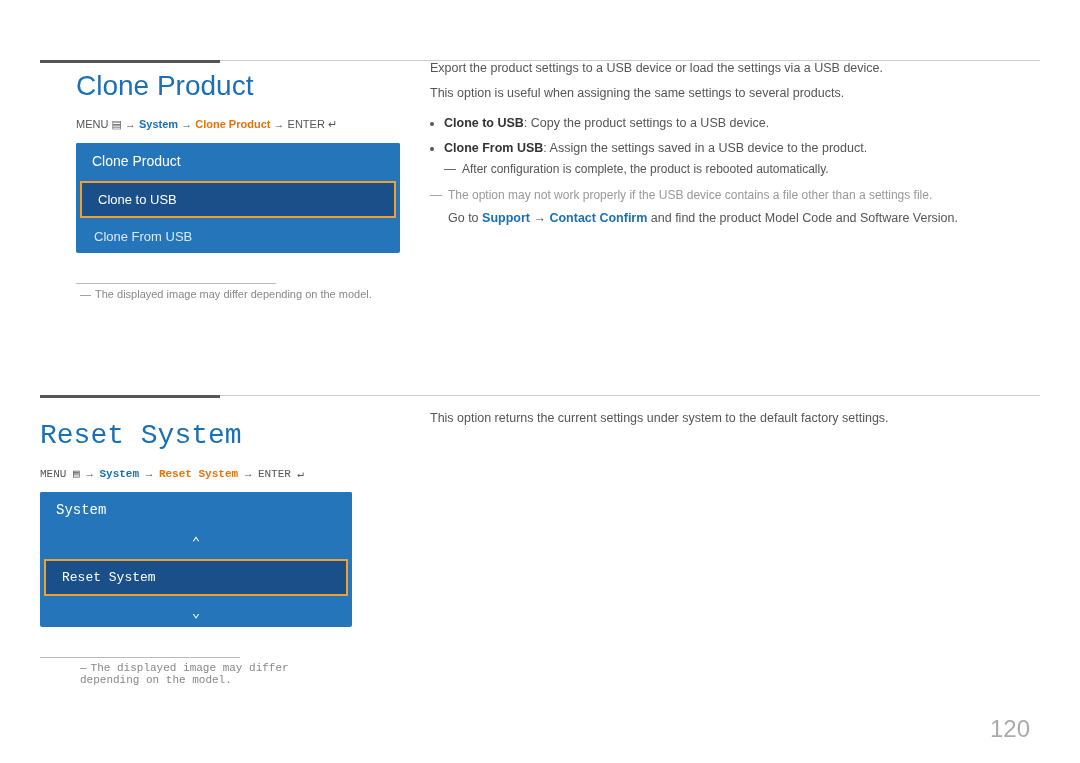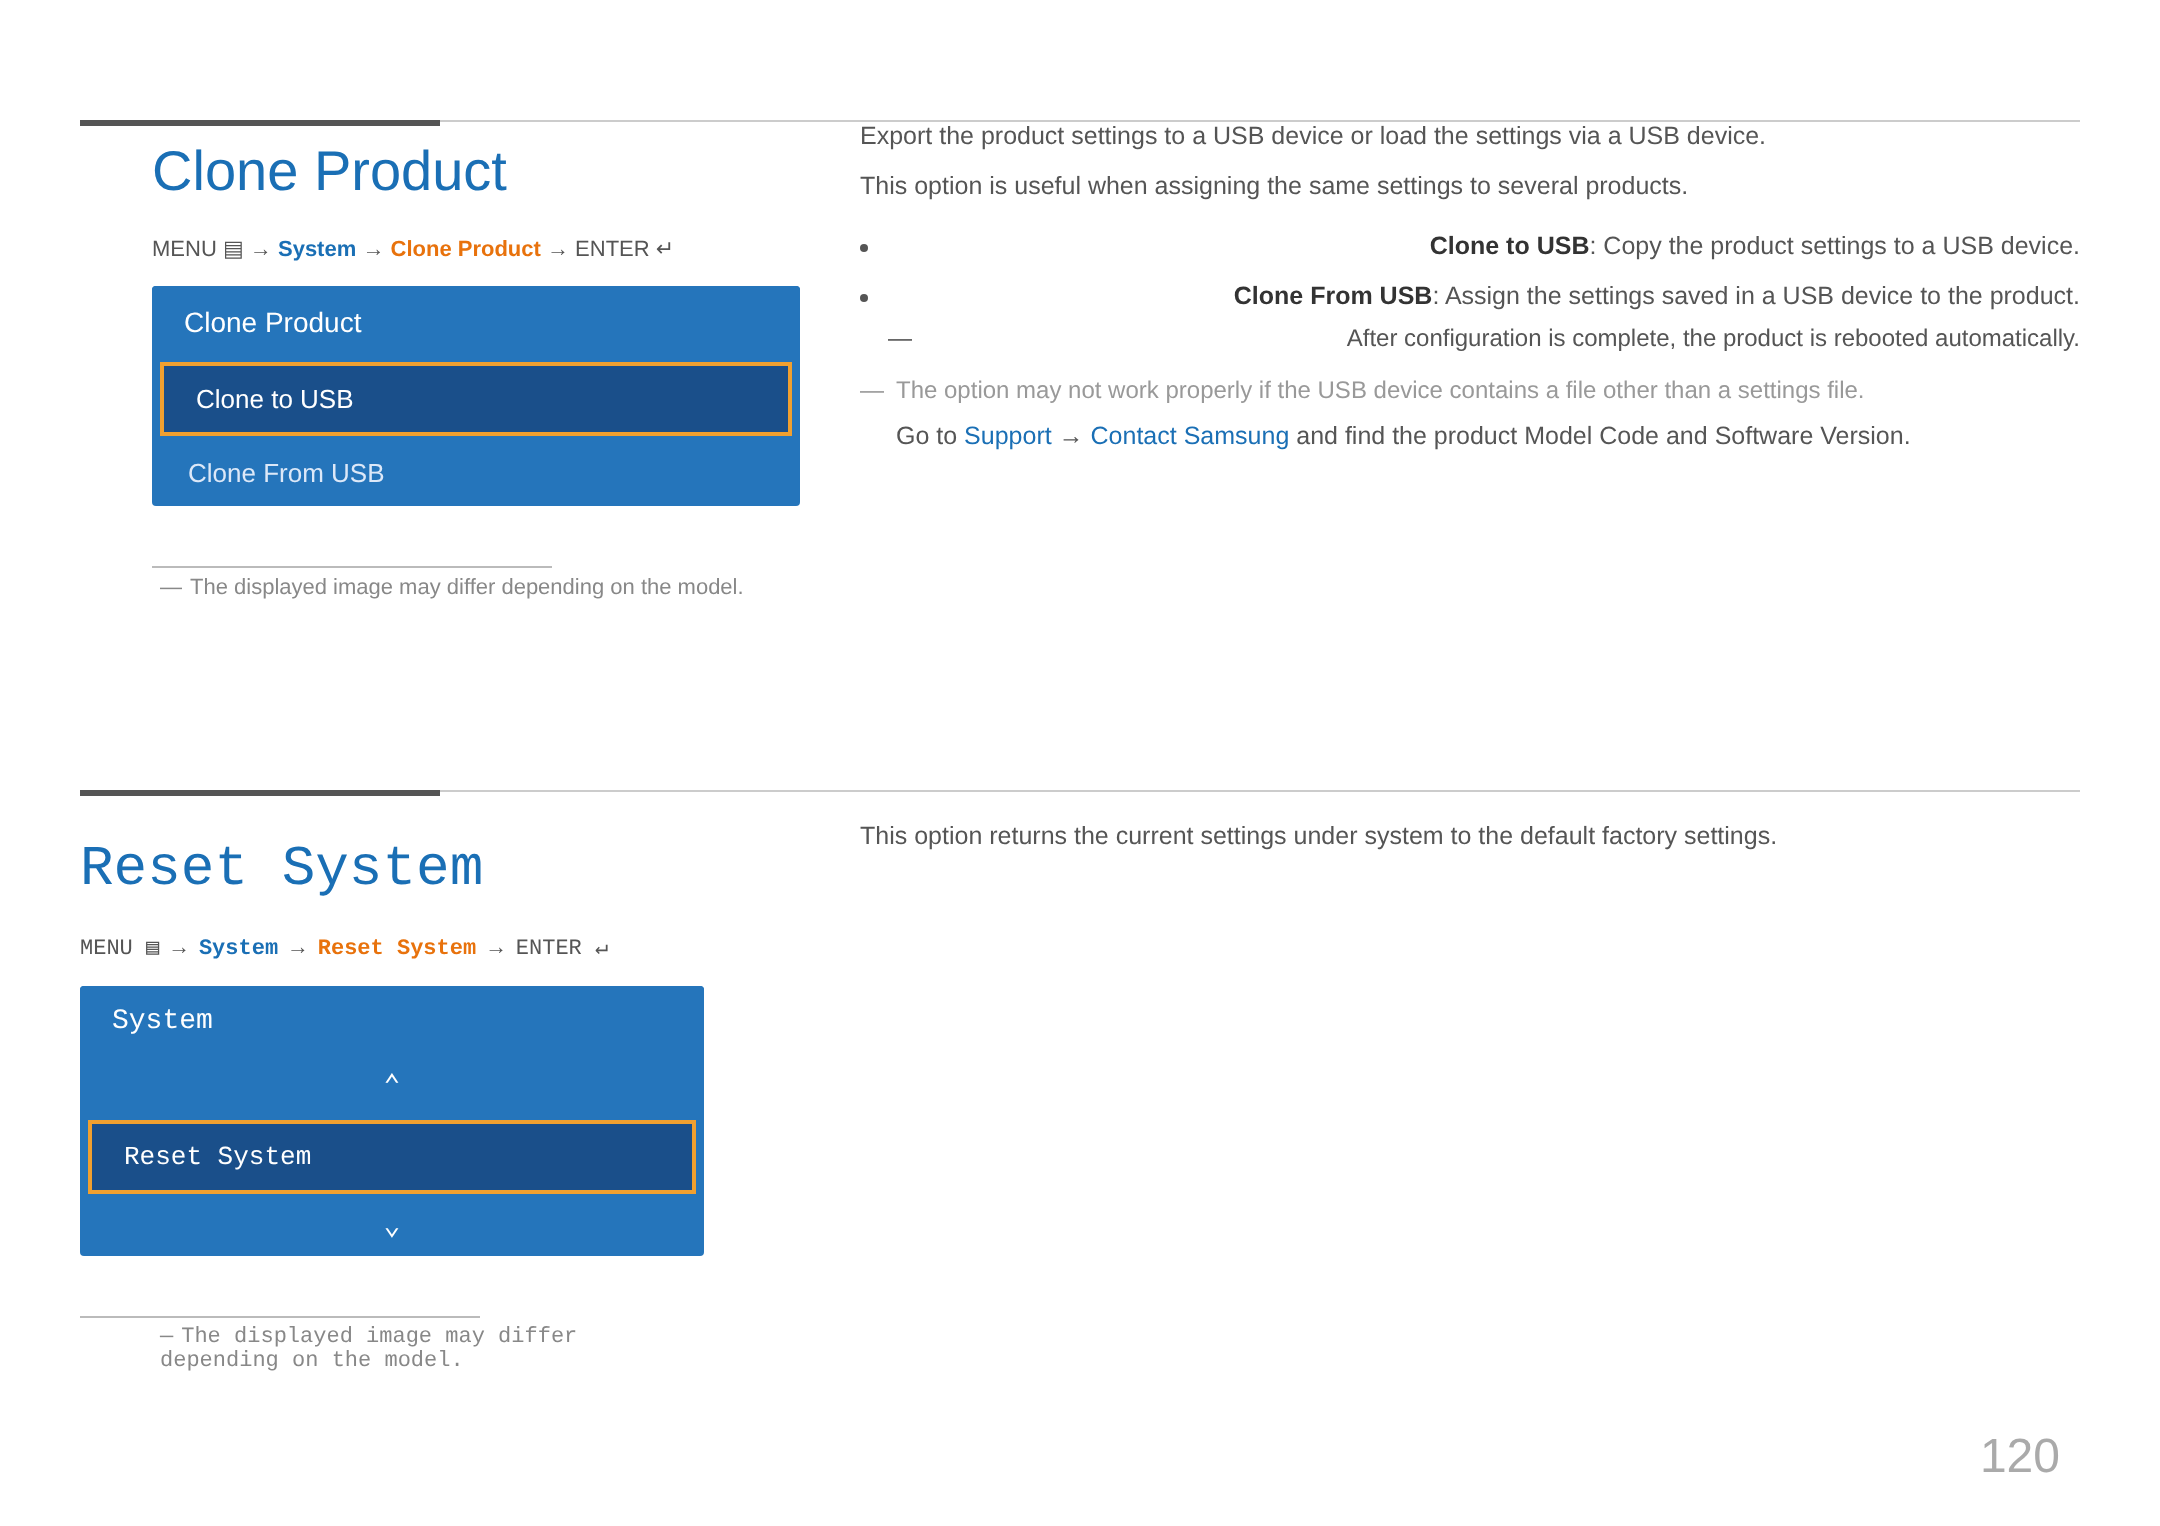--- a/index.html
+++ b/index.html
@@ -171,21 +171,20 @@
       margin-left: 14px;
       margin-top: 8px;
     }
 
     .bullet-item {
       font-size: 12.5px;
       color: #555;
       line-height: 1.7;
       list-style: disc;
       margin-bottom: 4px;
-      text-align: right;
     }
 
     .bullet-item .bold {
       font-weight: 700;
       color: #333;
     }
 
     .dash-item {
       font-size: 12px;
       color: #555;
@@ -217,21 +216,21 @@
       color: #999;
     }
 
     .orange-link {
       color: #e8720c;
       font-weight: 700;
     }
 
     .blue-link {
       color: #1a6fb5;
-      font-weight: 400;
+      font-weight: 700;
     }
 
     
     .image-note {
       position: absolute;
       left: 40px;
       font-size: 11px;
       color: #888;
     }
 
@@ -300,21 +299,21 @@
       </li>
       <li class="bullet-item">
         <span class="bold">Clone From USB</span><span>: Assign the settings saved in a USB device to the product.</span>
         <div class="dash-item">After configuration is complete, the product is rebooted automatically.</div>
       </li>
     </ul>
 
     <div class="dash-item-gray" style="margin-top: 6px;">The option may not work properly if the USB device contains a file other than a settings file.</div>
 
     <div style="margin-left: 18px; margin-top: 2px; font-size: 12.5px; color: #555; line-height: 1.7;">
-      Go to <span class="bold blue-link">Support</span><span> → </span><span class="bold blue-link">Contact Samsung</span> and find the product <span class="bold">Model Code</span> and <span class="bold">Software Version</span>.
+      Go to <span class="bold blue-link">Support</span><span> → </span><span class="bold blue-link">Contact Confirm</span> and find the product <span class="bold">Model Code</span> and <span class="bold">Software Version</span>.
     </div>
   </div>
 
   <div class="mid-divider"></div>
   <div class="mid-divider-dark"></div>
 
   <div class="left-col-bottom">
     <h1 class="section-title">Reset System</h1>
 
     <div class="menu-nav">

